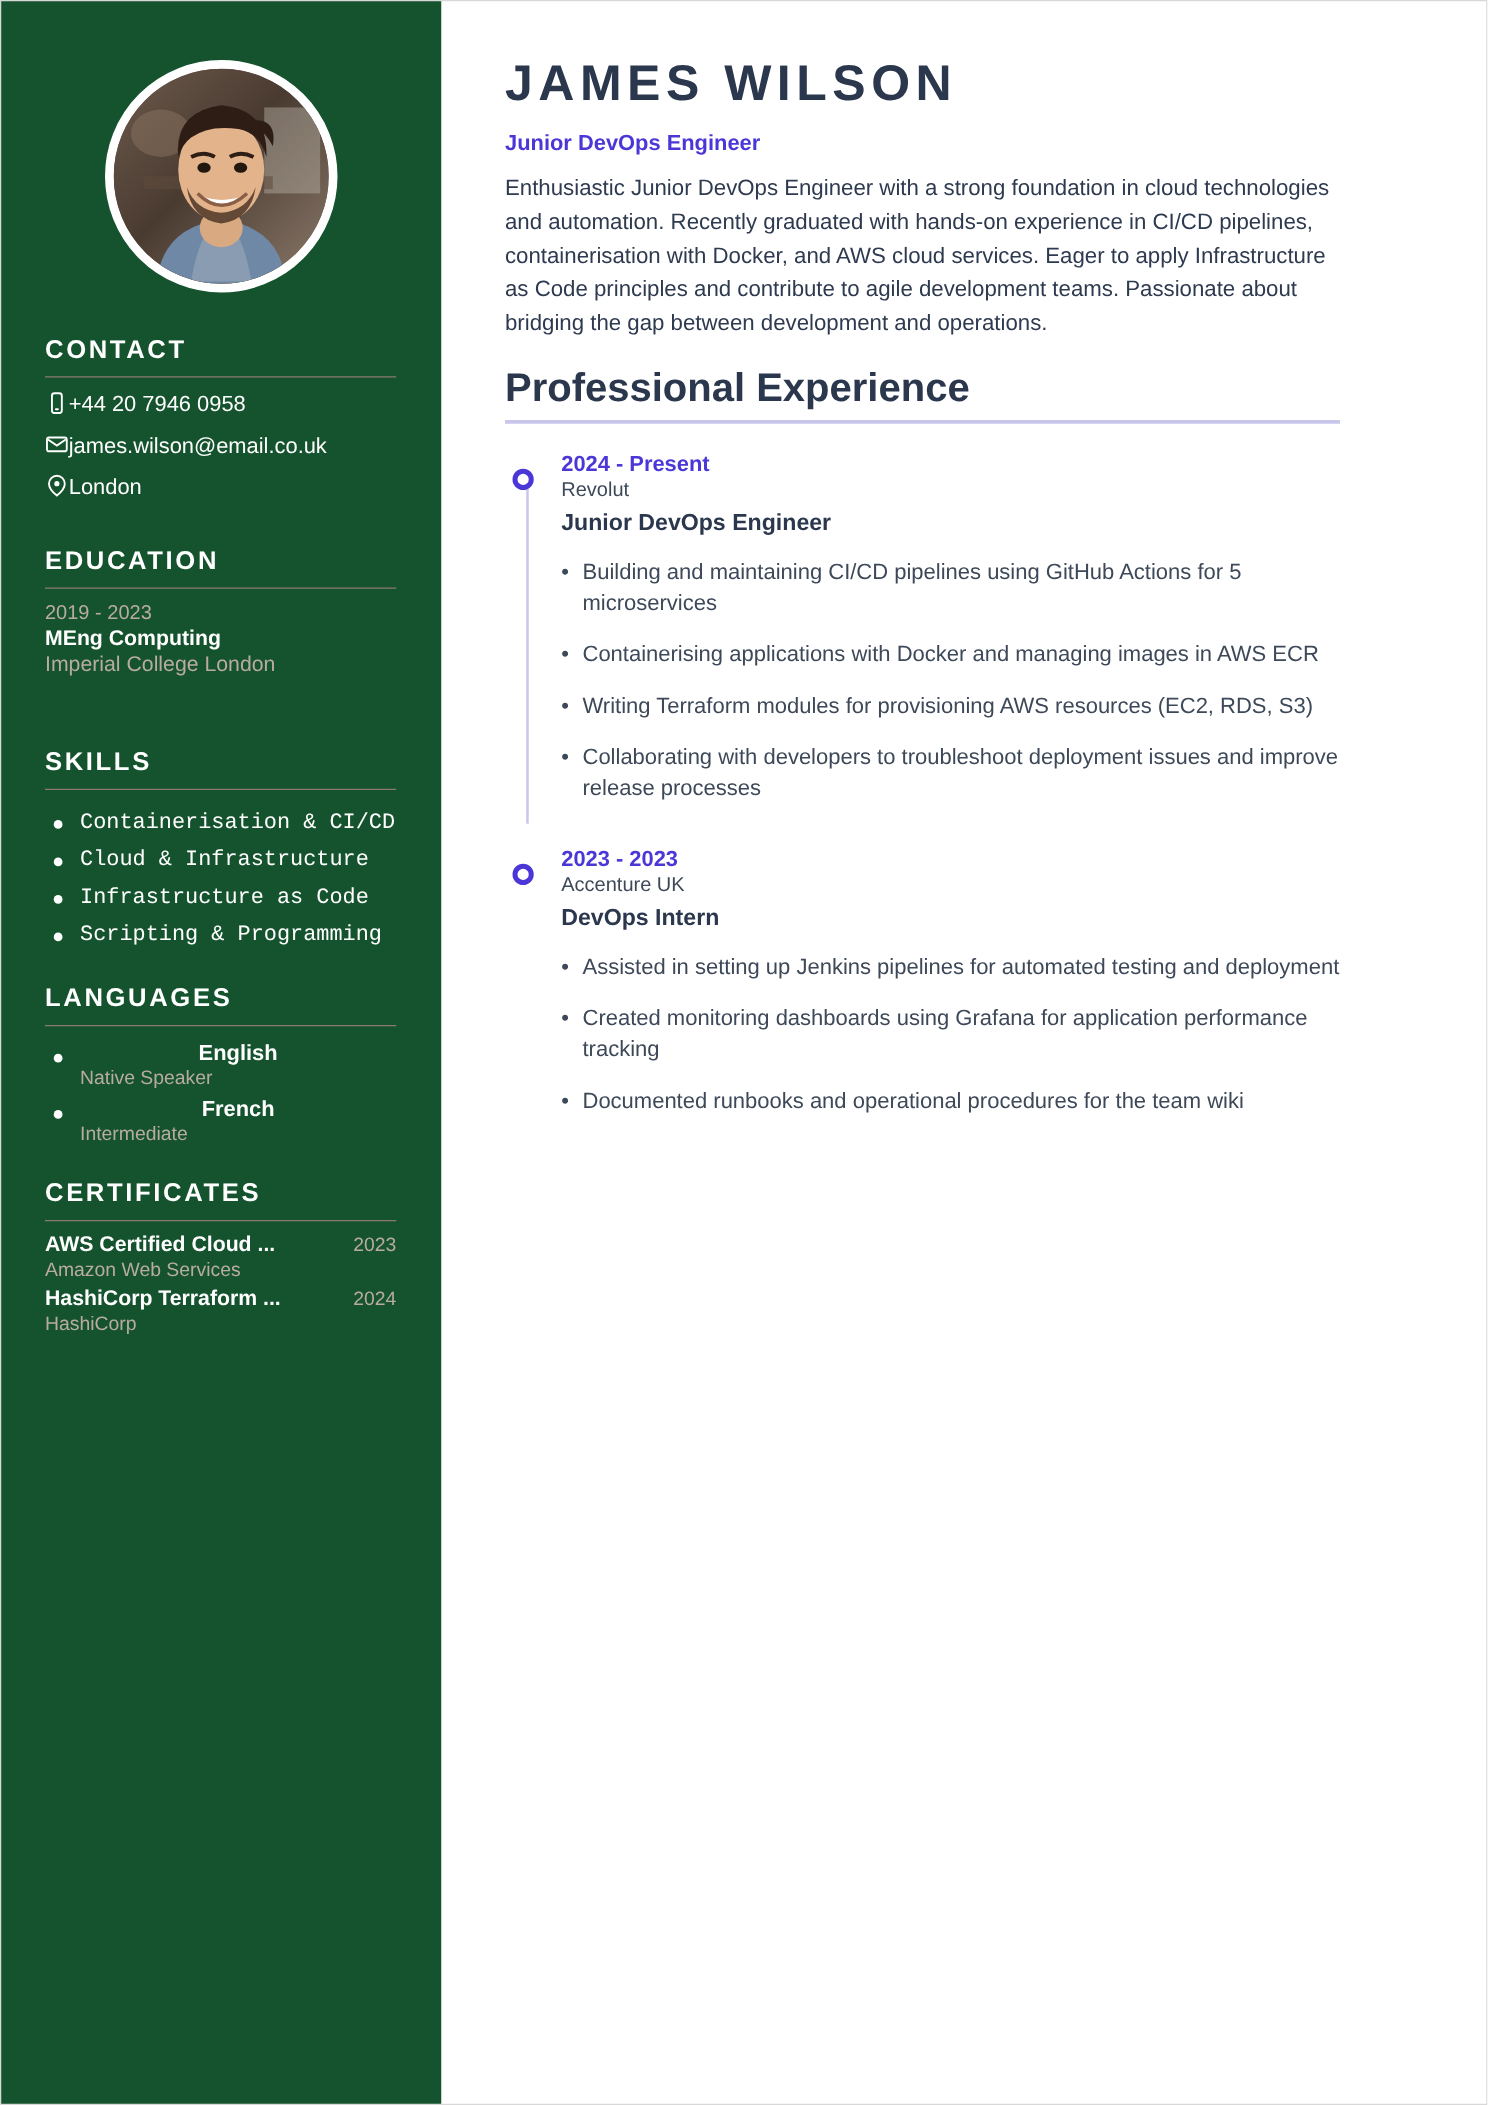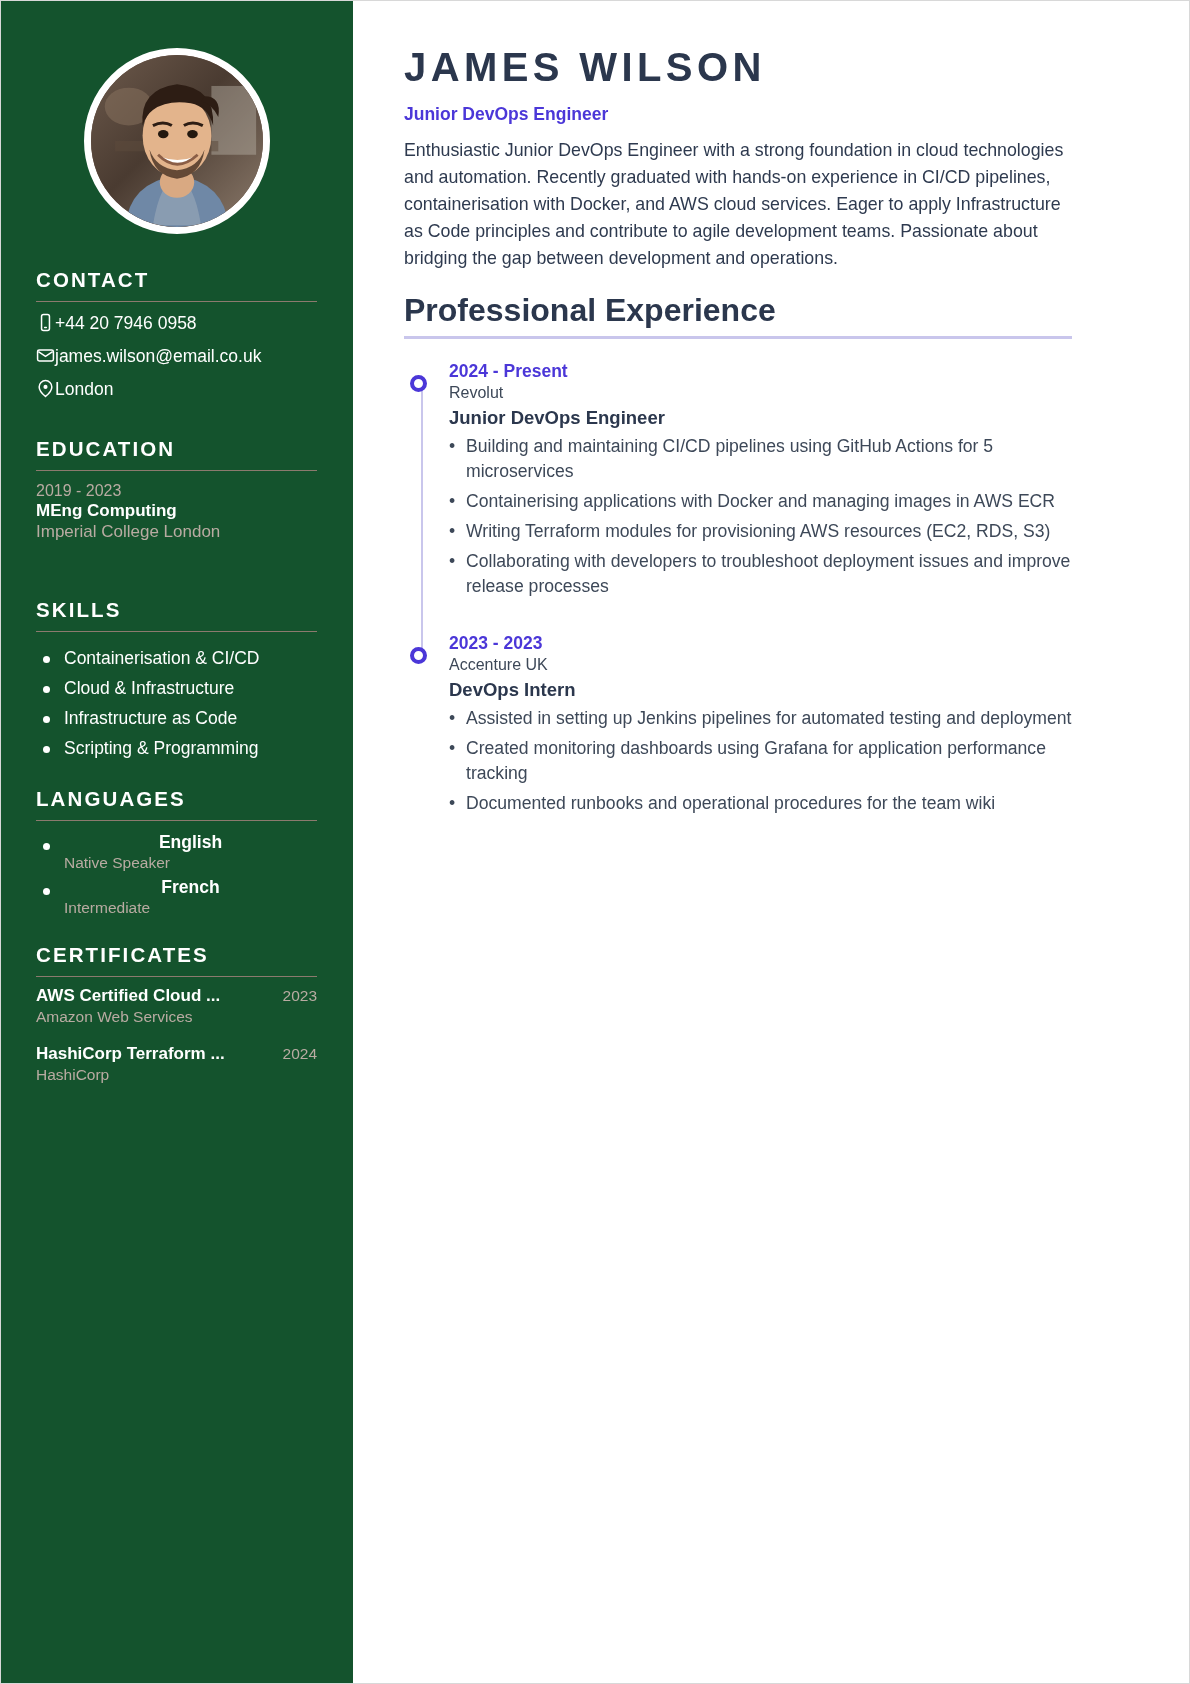--- a/index.html
+++ b/index.html
@@ -57,21 +57,21 @@
   .contact-row {
     display:flex;
     margin-bottom:9px;
     font-size:17.5px;
     color:#ffffff;
   }
   .contact-row svg { flex:0 0 auto; }
   .edu-date { font-size:16px; color:#b9aba2; margin-top:4px; }
   .edu-deg { font-size:17px; font-weight:bold; color:#ffffff; margin-top:1px; }
   .edu-school { font-size:17px; color:#b9aba2; margin-top:1px; }
-  .bullet-list { list-style:none; margin-top:4px; }
+  .bullet-list { list-style:none; margin-top:4px;font-family:Liberation Mono, monospace; }
   .bullet-list li {
     position:relative;
     padding-left:28px;
     font-size:17.5px;
     line-height:1.72;
     color:#ffffff;
   }
   .bullet-list li::before {
     content:"";
     position:absolute;
@@ -162,21 +162,21 @@
   .exp-date { font-size:17.5px; font-weight:bold; color:#4b37d8; }
   .exp-company { font-size:16px; color:#3d4858; margin-top:2px; }
   .exp-title { font-size:18.5px; font-weight:bold; color:#2b374d; margin-top:5px; }
   .exp-bullets { list-style:none; margin-top:2px; }
   .exp-bullets li {
     position:relative;
     padding-left:17px;
     font-size:17.6px;
     line-height:1.42;
     color:#3d4858;
-    margin-top:5px;
+    margin-top:16px;
   }
   .exp-bullets li::before {
     content:"\2022";
     position:absolute;
     left:0; top:0;
     color:#3d4858;
   }
   .page-border {
     position:absolute;
     inset:0;
@@ -296,21 +296,21 @@
       <div class="side-h" style="margin-top:26px;">CERTIFICATES</div>
       <div class="side-rule" style="margin-bottom:4px;"></div>
       <div>
         <div class="cert-item">
           <div class="cert-top">
             <span class="cert-name">AWS Certified Cloud ...</span>
             <span class="cert-year">2023</span>
           </div>
           <div class="cert-issuer">Amazon Web Services</div>
         </div>
-        <div class="cert-item" style="margin-top:18px;">
+        <div class="cert-item" style="margin-top:3px;">
           <div class="cert-top">
             <span class="cert-name">HashiCorp Terraform ...</span>
             <span class="cert-year">2024</span>
           </div>
           <div class="cert-issuer">HashiCorp</div>
         </div>
       </div>
 
     </div>
   </aside>

